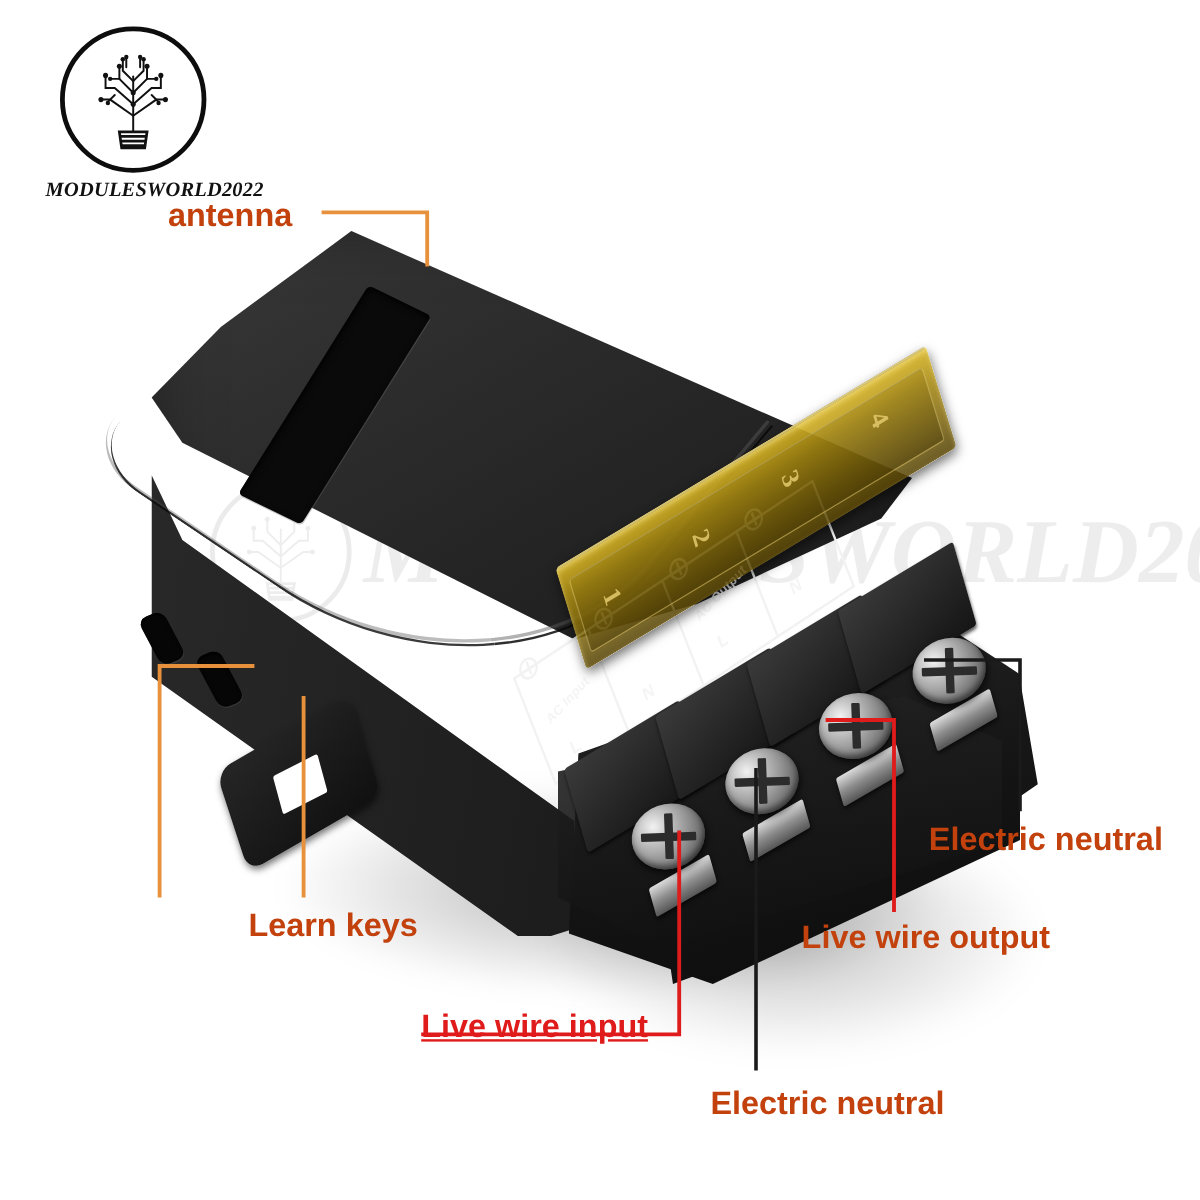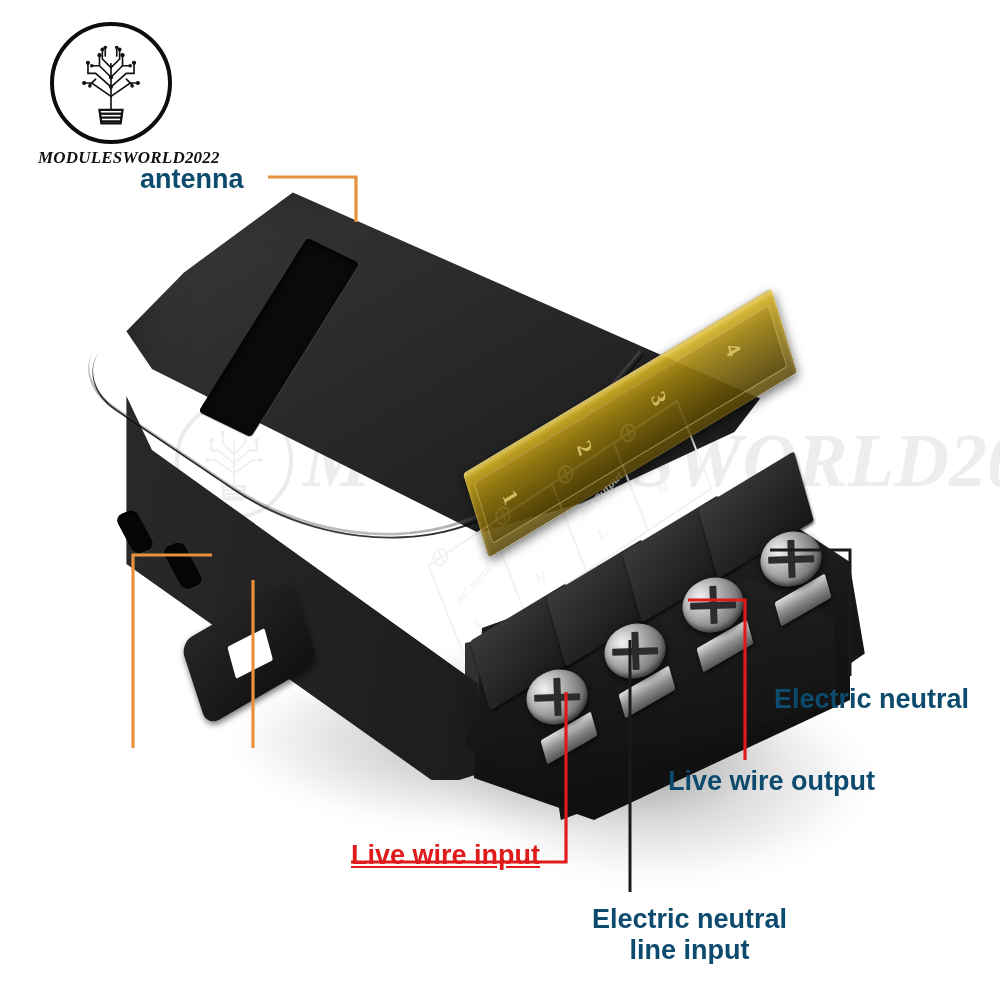--- a/index.html
+++ b/index.html
@@ -267,21 +267,21 @@
   }
 
   
   .anno {
     position: absolute;
     font-weight: 700;
     font-family: "Liberation Sans", sans-serif;
     white-space: nowrap;
     line-height: 1.14;
   }
-  .anno.black { color: #0c4a6e; }
+  .anno.black { color: #c2410c; }
   .anno.red { color: #e01b1b; }
   .leader { position: absolute; }
 </style>
 </head>
 <body>
 
 <div id="page">
 
   <div class="brand">
     <div class="brand-mark">
@@ -442,26 +442,26 @@
     <line x1="630" y1="640" x2="630" y2="892" stroke="#1a1a1a" stroke-width="3"></line>
 
     <polyline points="688,600 745,600 745,760" fill="none" stroke="#e01b1b" stroke-width="3.2"></polyline>
 
     <polyline points="770,550 850,550 850,676" fill="none" stroke="#1a1a1a" stroke-width="3"></polyline>
   </svg>
 
   <div class="anno black" style="left:140px; top:164px; font-size:27px;">antenna</div>
 
 
+  <div class="anno black" style="left:207px; top:756px; font-size:27px;">Learn keys</div>
 
   <div class="anno red" style="left:351px; top:840px; font-size:27px;text-decoration:underline;">Live wire input</div>
 
   <div class="anno black" style="left:592px; top:904px; font-size:27px; text-align:center;">
     <div>Electric neutral</div>
-    <div>line input</div>
   </div>
 
   <div class="anno black" style="left:668px; top:766px; font-size:27px;">Live wire output</div>
 
   <div class="anno black" style="left:774px; top:684px; font-size:27px; text-align:center;">
     <div>Electric neutral</div>
   </div>
 
 </div>
 

